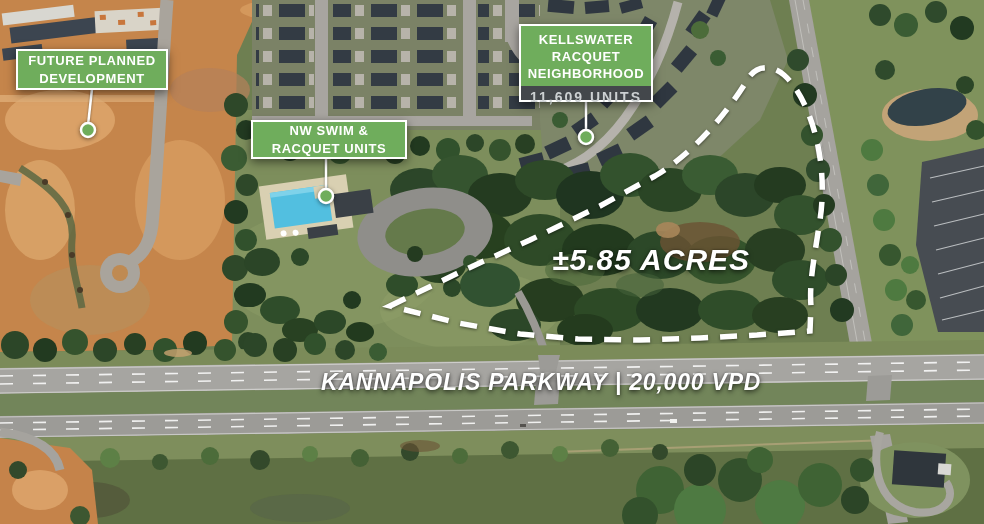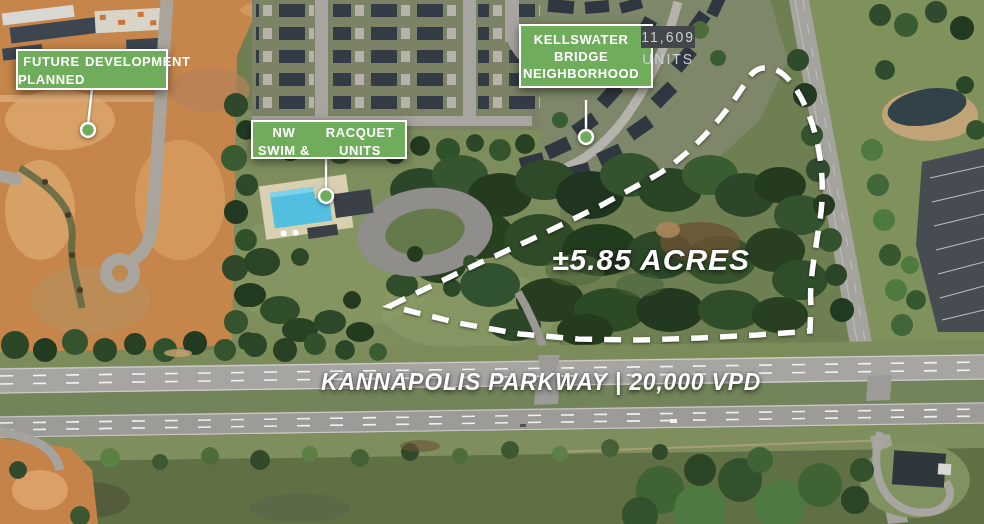--- a/index.html
+++ b/index.html
@@ -10,33 +10,33 @@
   }
   .stage svg{position:absolute;left:0;top:0;}
   
   .map-label{
     position:absolute;box-sizing:border-box;z-index:30;
     background:var(--label-green,#6FAD5C);
     border:2.5px solid #fff;
     box-shadow:0 3px 9px rgba(0,0,0,.5);
     color:#fff;font-weight:bold;text-align:center;
     letter-spacing:.6px;font-size:13px;line-height:1.38;
-    display:flex;flex-direction:row;
+    display:flex;flex-direction:column;justify-content:center;
     padding:2px 0;
   }
   .map-label .lines{display:block;}
   .label-kellswater{padding:0;}
   .label-kellswater .green-part{
     background:var(--label-green,#6FAD5C);
     padding:5px 2px 4px 2px;line-height:1.32;
   }
   .units-badge{
     background:var(--units-bar,#43474B);
-    color:#ccd0d2;font-weight:normal;font-size:14px;
-    letter-spacing:2px;line-height:22px;height:22px;
+    color:#ccd0d2;font-weight:bold;font-size:14px;
+    letter-spacing:2px;line-height:22px;height:14px;
   }
   .white-annot{
     position:absolute;z-index:25;color:#fff;
     font-style:italic;font-weight:bold;white-space:nowrap;
     text-shadow:0 2px 5px rgba(0,0,0,.65), 0 0 2px rgba(0,0,0,.4);
   }
   .acreage{left:552px;top:243px;font-size:30px;letter-spacing:1px;}
   .parkway{left:321px;top:369px;font-size:23px;letter-spacing:.8px;}
 </style>
 </head>
@@ -375,21 +375,21 @@
   </div>
 
   <div class="map-label" style="left:251px;top:120px;width:156px;height:39px">
     <span class="lines">NW SWIM &amp;</span>
     <span class="lines">RACQUET UNITS</span>
   </div>
 
   <div class="map-label label-kellswater" style="left:519px;top:24px;width:134px">
     <div class="green-part">
       <span class="lines">KELLSWATER</span>
-      <span class="lines">BRIDGE</span>
+      <span class="lines">RACQUET</span>
       <span class="lines">NEIGHBORHOOD</span>
     </div>
     <div class="units-badge">11,609 UNITS</div>
   </div>
 
   <div class="white-annot acreage">±5.85 ACRES</div>
   <div class="white-annot parkway">KANNAPOLIS PARKWAY | 20,000 VPD</div>
 </div>
 
 </body></html>

